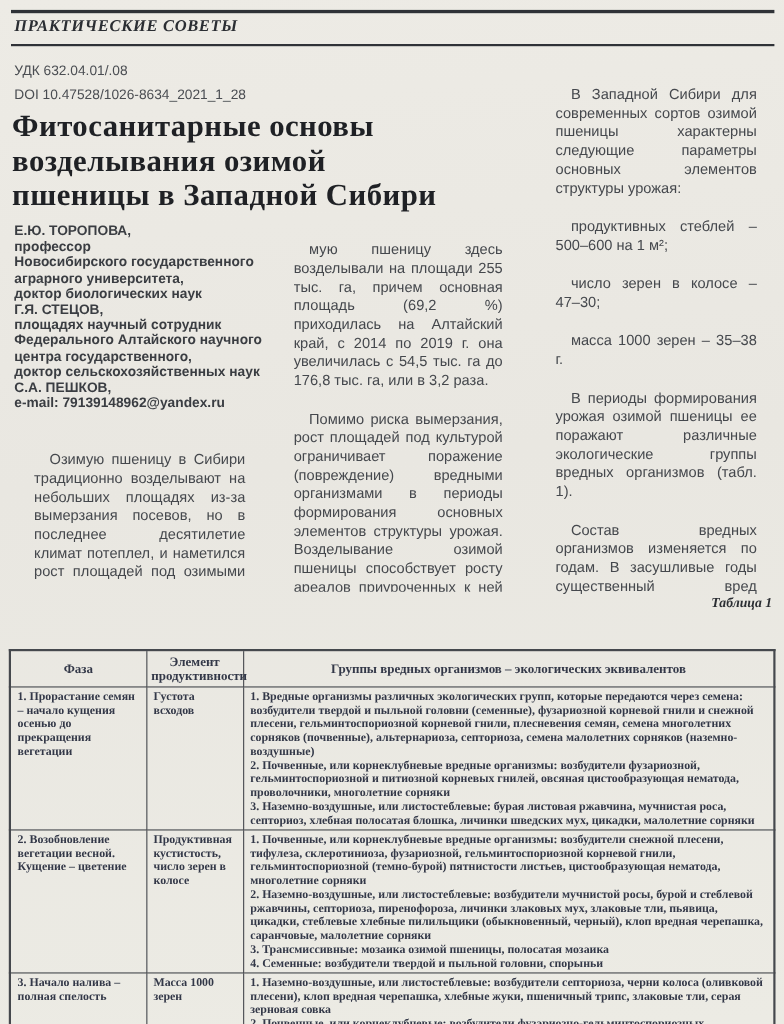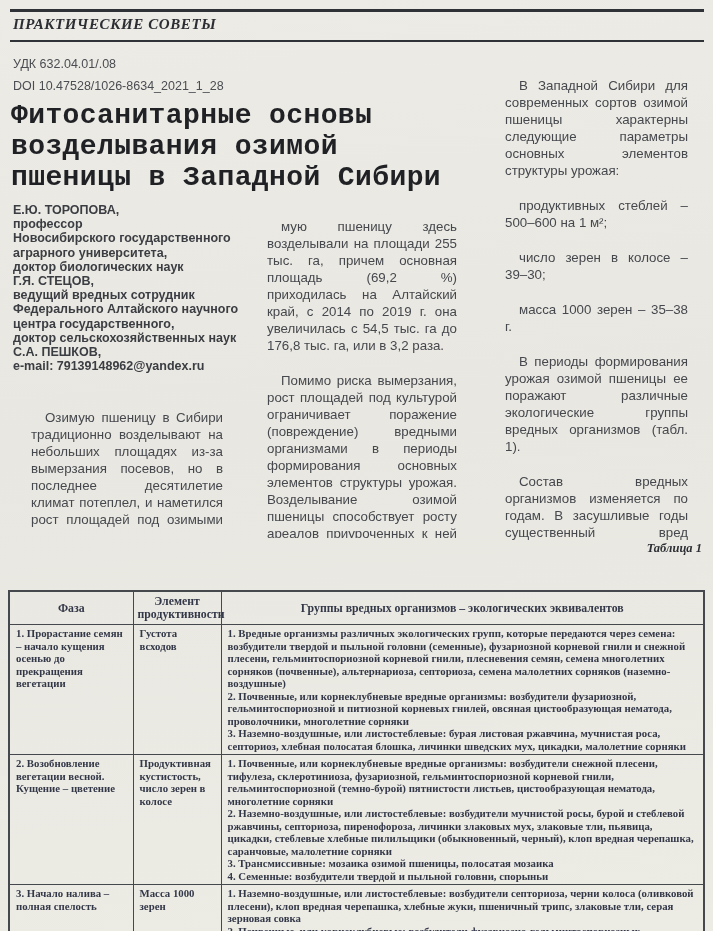--- a/index.html
+++ b/index.html
@@ -13,21 +13,21 @@
   .rule-mid{left:10px;top:40px;width:694px;height:2px;}
   .section-header{
     position:absolute;left:13px;top:16px;
     font-family:"Liberation Serif",serif;font-style:italic;font-weight:bold;
     font-size:15px;letter-spacing:.6px;color:#2b2e33;
   }
   .udk{position:absolute;left:13px;top:57px;font-size:12.5px;color:#4a4d52;}
   .doi{position:absolute;left:13px;top:79px;font-size:12.5px;color:#4a4d52;}
   .title{
     position:absolute;left:11px;top:100px;width:462px;margin:0;
-    font-family:Liberation Mono, monospace;font-weight:bold;
+    font-family:Liberation Serif, serif;font-weight:bold;
     font-size:28px;line-height:31px;letter-spacing:.4px;color:#1f2125;
   }
   .authors{position:absolute;left:13px;top:203px;width:232px;
     font-size:12.5px;line-height:14.2px;font-weight:bold;color:#3a3d42;}
   .col{position:absolute;overflow:hidden;}
   .col p{margin:18px;text-align:justify;text-indent:14px;
     font-size:13.3px;line-height:17px;color:#45484d;}
   .col p + p{margin-top:1px;}
   .col1{left:13px;top:391px;width:228px;height:140px;}
   .col2{left:249px;top:200px;width:226px;height:338px;}
@@ -73,41 +73,41 @@
 
   <h1 class="title"><span>Фитосанитарные основы</span><br><span>возделывания озимой</span><br><span>пшеницы в Западной Сибири</span></h1>
 
   <div class="authors">
     <div>Е.Ю. ТОРОПОВА,</div>
     <div>профессор</div>
     <div>Новосибирского государственного</div>
     <div>аграрного университета,</div>
     <div>доктор биологических наук</div>
     <div>Г.Я. СТЕЦОВ,</div>
-    <div>ведущий вредных сотрудник</div>
+    <div>площадях научный сотрудник</div>
     <div>Федерального Алтайского научного</div>
     <div>центра государственного,</div>
     <div>доктор сельскохозяйственных наук</div>
     <div>С.А. ПЕШКОВ,</div>
     <div>e-mail: 79139148962@yandex.ru</div>
   </div>
 
   <div class="col col1">
     <p>Озимую пшеницу в Сибири традиционно возделывают на небольших площадях из-за вымерзания посевов, но в последнее десятилетие климат потеплел, и наметился рост площадей под озимыми зерновыми культурами (пшеница, рожь, тритикале). Так, в 2019 г. ози-</p>
   </div>
 
   <div class="col col2">
     <p>мую пшеницу здесь возделывали на площади 255 тыс. га, причем основная площадь (69,2 %) приходилась на Алтайский край, с 2014 по 2019 г. она увеличилась с 54,5 тыс. га до 176,8 тыс. га, или в 3,2 раза.</p>
     <p>Помимо риска вымерзания, рост площадей под культурой ограничивает поражение (повреждение) вредными организмами в периоды формирования основных элементов структуры урожая. Возделывание озимой пшеницы способствует росту ареалов приуроченных к ней вредных организмов – возбудителей склеротиниоза, снежной плесени, тифулеза, а также клопа вредной черепашки, хлебного жука-кузьки и др. [1, 2, 10].</p>
   </div>
 
   <div class="col col3">
     <p>В Западной Сибири для современных сортов озимой пшеницы характерны следующие параметры основных элементов структуры урожая:</p>
     <p>продуктивных стеблей – 500–600 на 1 м²;</p>
-    <p>число зерен в колосе – 39–30;</p>
+    <p>число зерен в колосе – 47–30;</p>
     <p>масса 1000 зерен – 35–38 г.</p>
     <p>В периоды формирования урожая озимой пшеницы ее поражают различные экологические группы вредных организмов (табл. 1).</p>
     <p>Состав вредных организмов изменяется по годам. В засушливые годы существенный вред причиняют корневые гнили, внутристеблевые вредители, злаковые трипсы, хлебная полосатая блошка, клоп вредная черепашка, а в годы с оптимальным и избыточным увлажнением более вредоносны злаковые тли, стеблевые пилильщики, хлебные жуки, цикадки, снежная плесень, листостеблевые инфекции.</p>
   </div>
 
   <div class="table-label">Таблица 1</div>
 
   <table class="main">
     <colgroup>
         <col class="c1">

